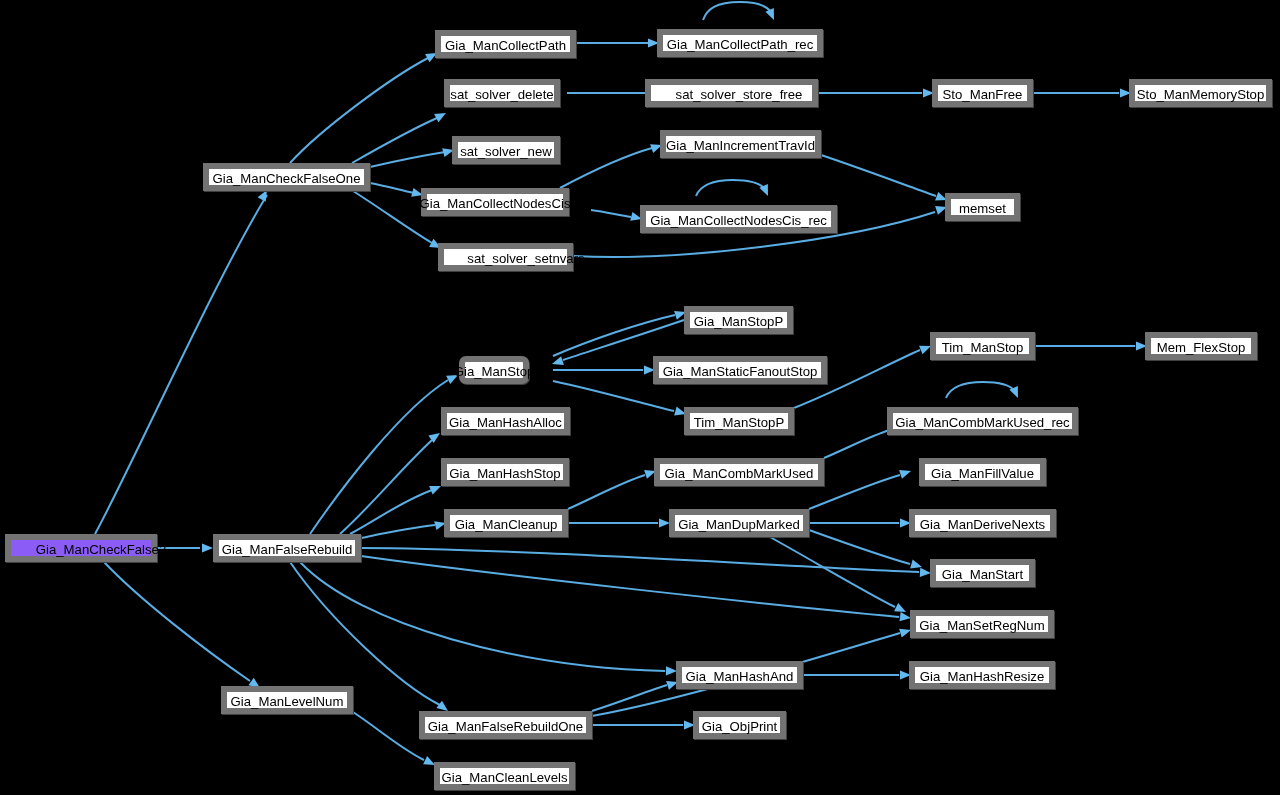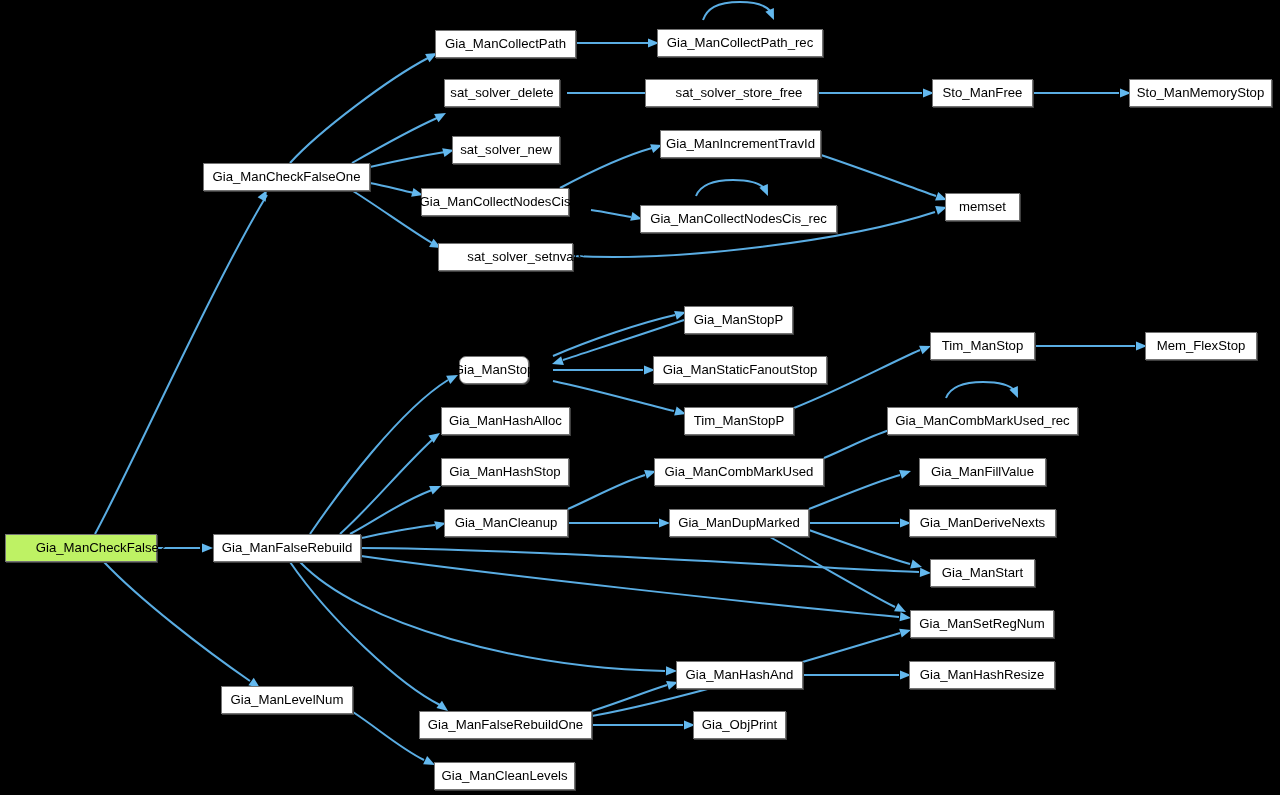--- a/index.html
+++ b/index.html
@@ -19,32 +19,32 @@
     position: absolute;
     left: 0;
     top: 0;
     width: 1280px;
     height: 795px;
   }
   .node-box {
     position: absolute;
     box-sizing: border-box;
     background: #ffffff;
-    border: 1px solid #737373;
+    border: 6px solid #737373;
     color: #000000;
     font-size: 13.2px;
     line-height: 1;
     display: flex;
-    align-items: center;
+    align-items: flex-end;
     justify-content: center;
     white-space: nowrap;
     box-shadow: 1px 1px 0 0 #3f3f3f;
   }
   .node-box.highlight {
-    background: #bef264;
+    background: #8b5cf6;
     padding-left: 40px;
   }
   .node-label {
     pointer-events: none;
   }
   .edge-path {
     fill: none;
     stroke: #5aade3;
     stroke-width: 2;
   }

